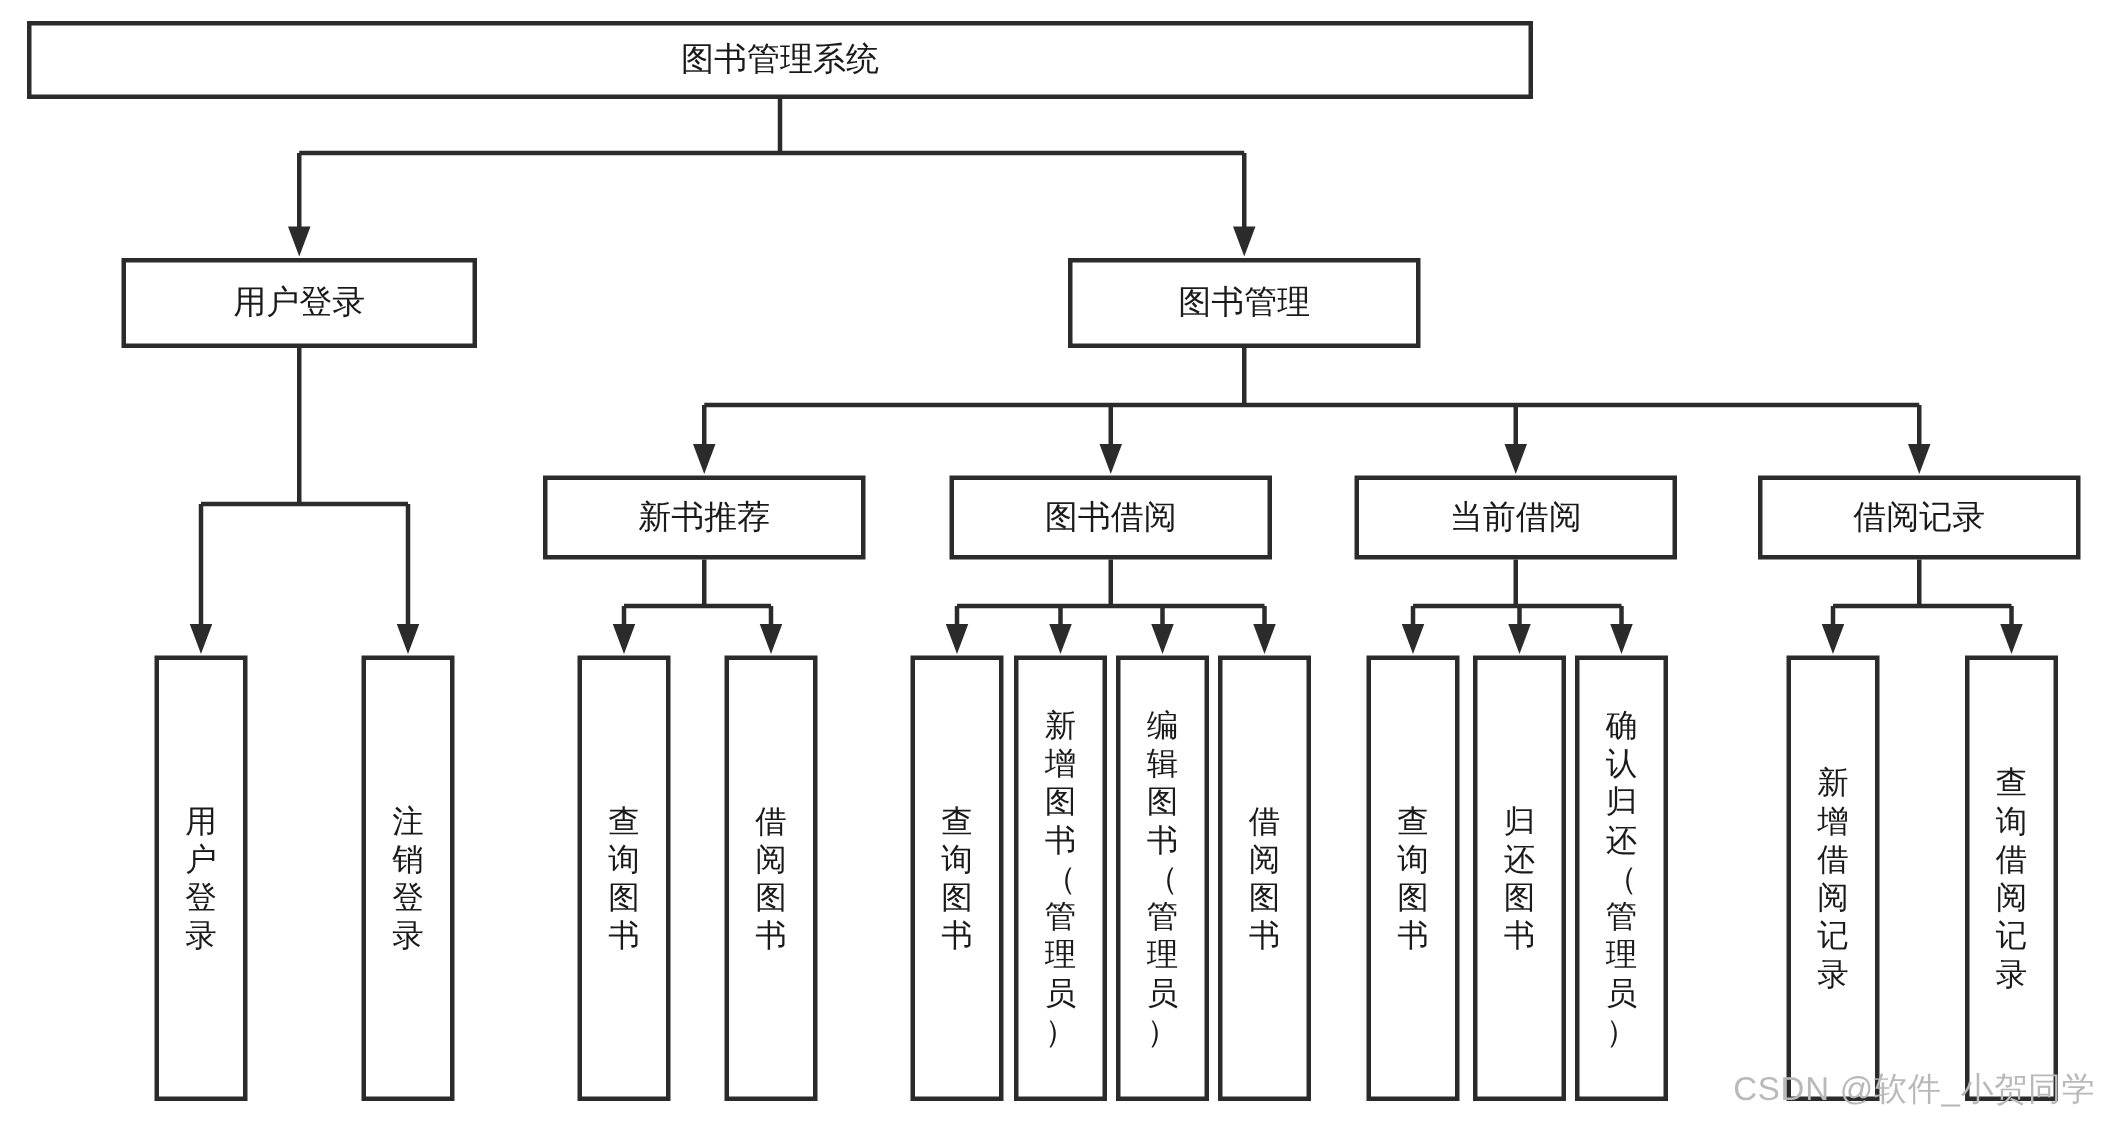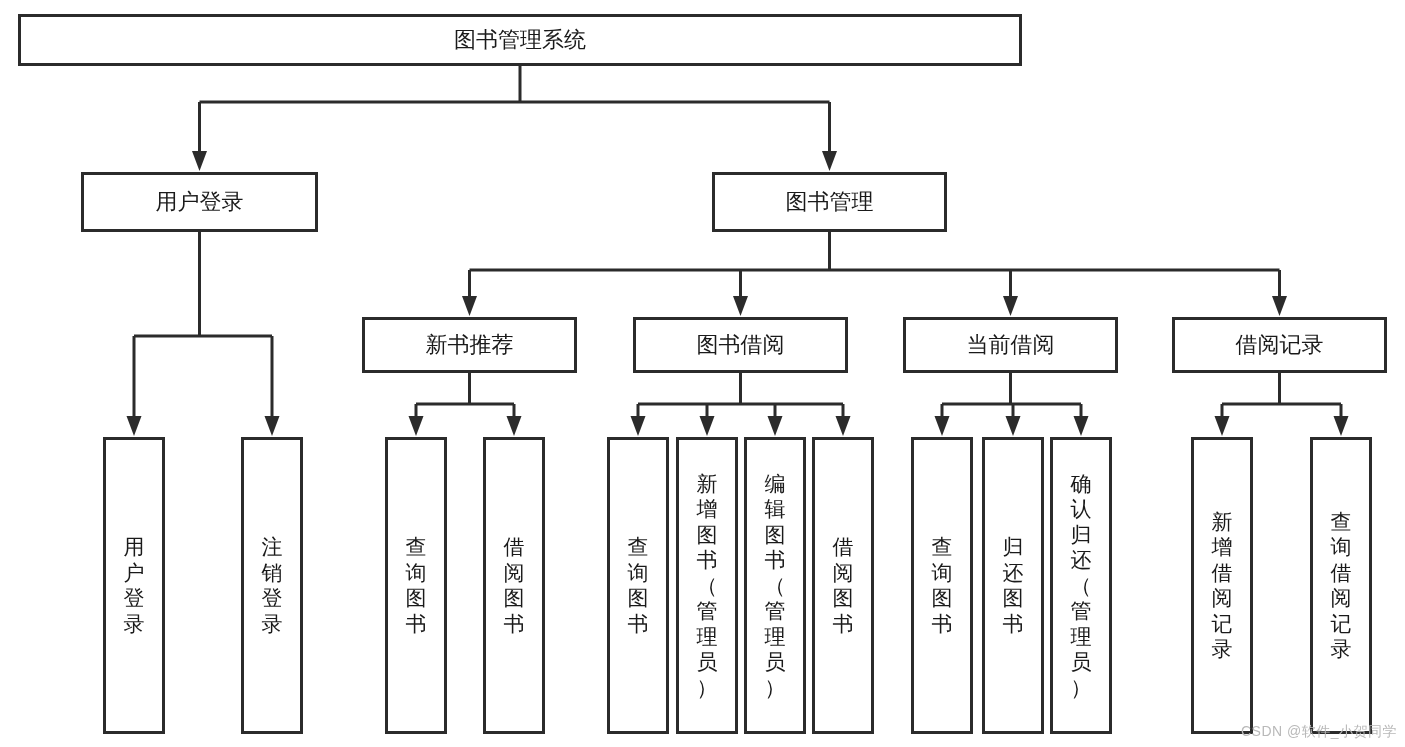--- a/index.html
+++ b/index.html
@@ -52,21 +52,21 @@
     font-family: "Liberation Sans", "DejaVu Sans", sans-serif;
     font-size: 21px;
     fill: #1a1a1a;
     text-anchor: middle;
   }
   .watermark {
     position: absolute;
     right: 8px;
     bottom: 6px;
     font-family: "Liberation Sans", "DejaVu Sans", sans-serif;
-    font-size: 14px;
+    font-size: 22px;
     color: #b9b9b9;
     letter-spacing: 0.5px;
     white-space: nowrap;
     pointer-events: none;
   }
 </style>
 </head>
 <body>
 
 <div id="diagram-root">

